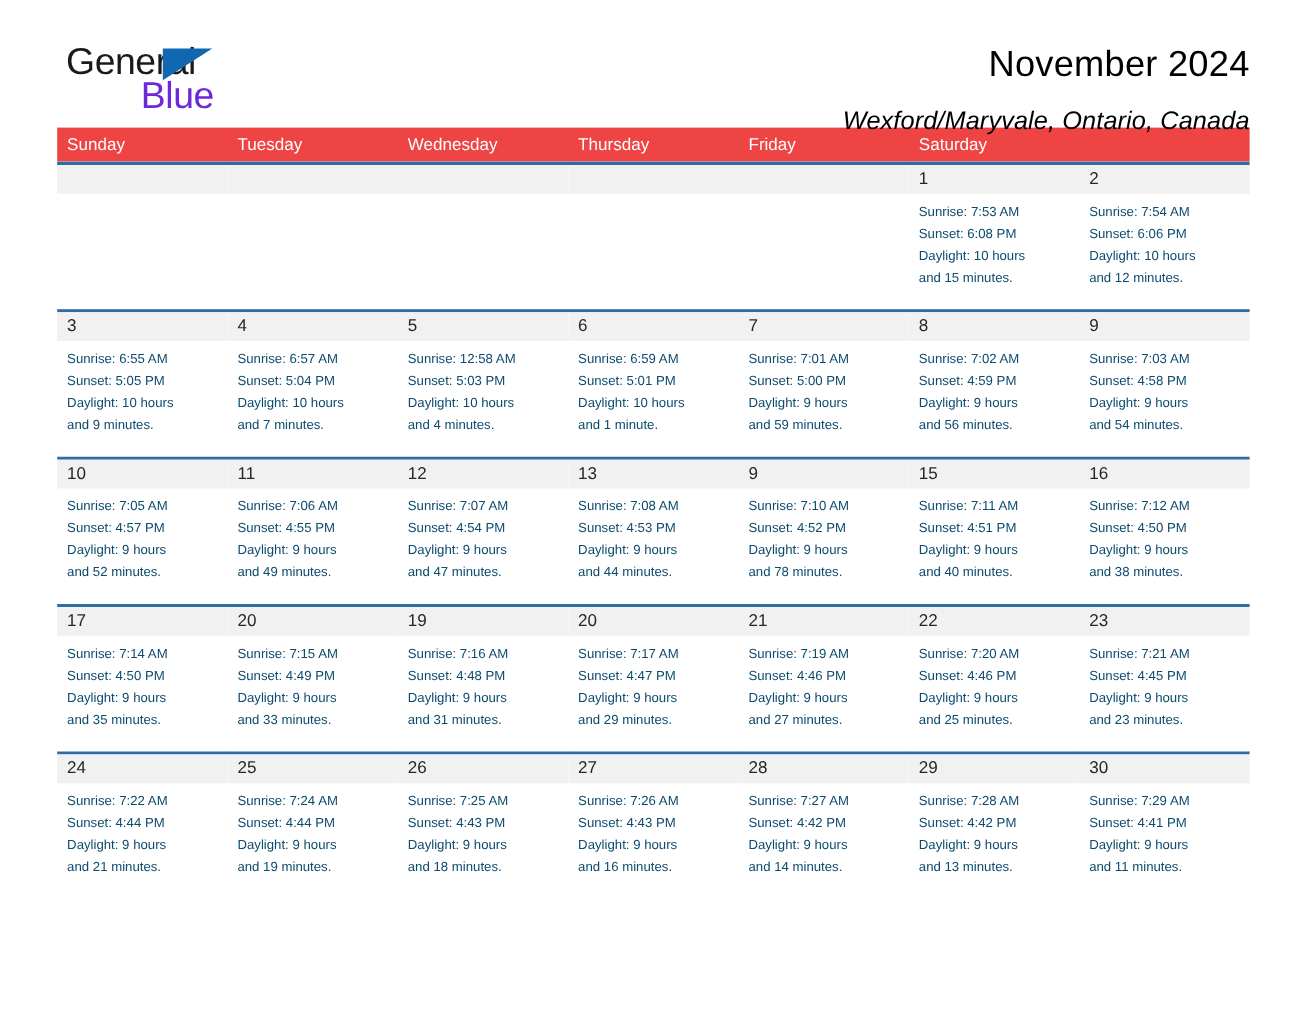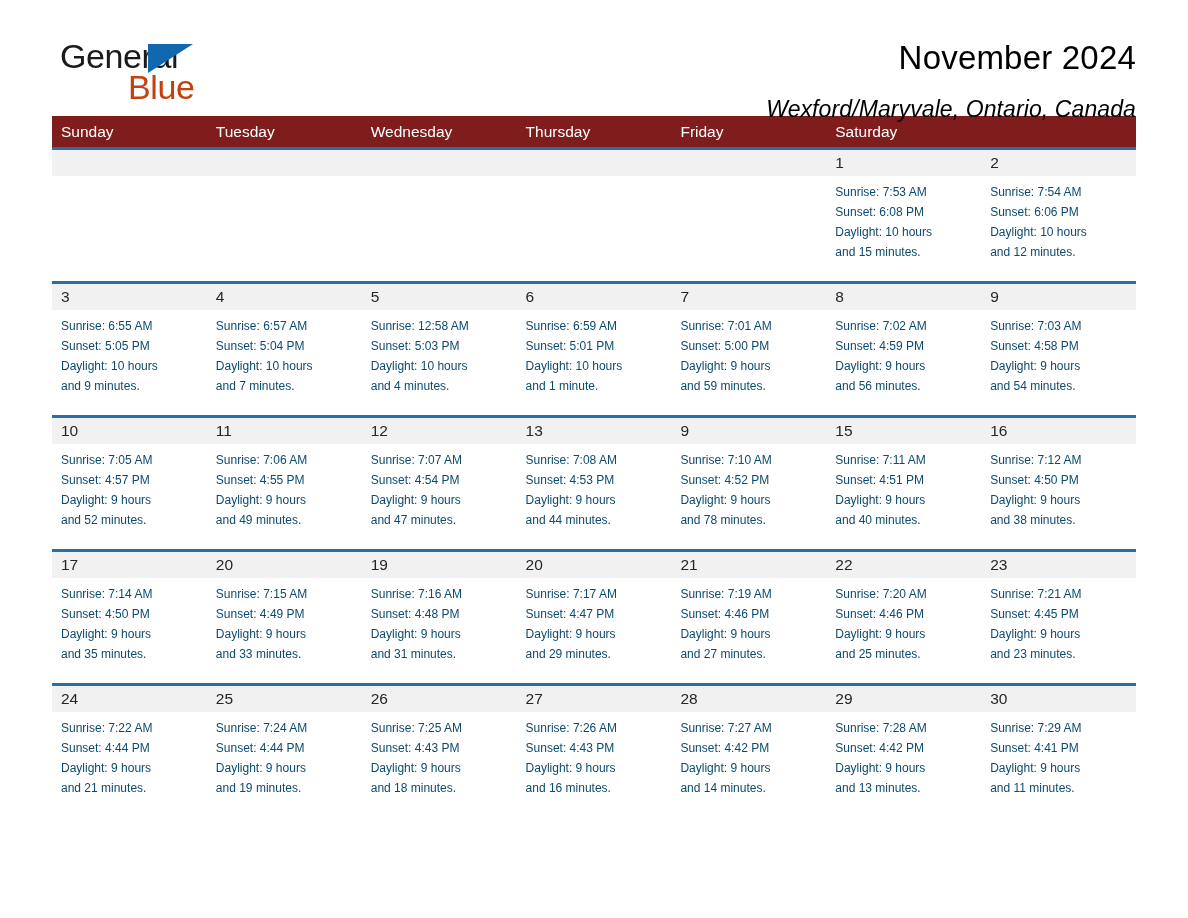--- a/index.html
+++ b/index.html
@@ -55,21 +55,21 @@
     border-left: 45px solid #1168b0;
     border-bottom: 29px solid transparent;
   }
   .logo-blue {
     position: absolute;
     left: 76px;
     top: 31px;
     font-size: 34px;
     line-height: 40px;
     letter-spacing: -0.4px;
-    color: #c2410c;
+    color: #6d28d9;
   }
 
   .title-block {
     text-align: right;
     padding-top: 2px;
   }
   .month-title {
     font-size: 33px;
     line-height: 48px;
     font-weight: normal;
@@ -88,21 +88,21 @@
   }
 
   
   .calendar {
     width: 1084px;
     margin-top: 4px;
   }
   .weekday-row {
     display: grid;
     grid-template-columns: repeat(7, 1fr);
-    background: #7f1d1d;
+    background: #ef4444;
     height: 31px;
   }
   .weekday {
     color: #ffffff;
     font-size: 15.5px;
     line-height: 31px;
     padding-left: 9px;
     white-space: nowrap;
   }
   .week-row {

